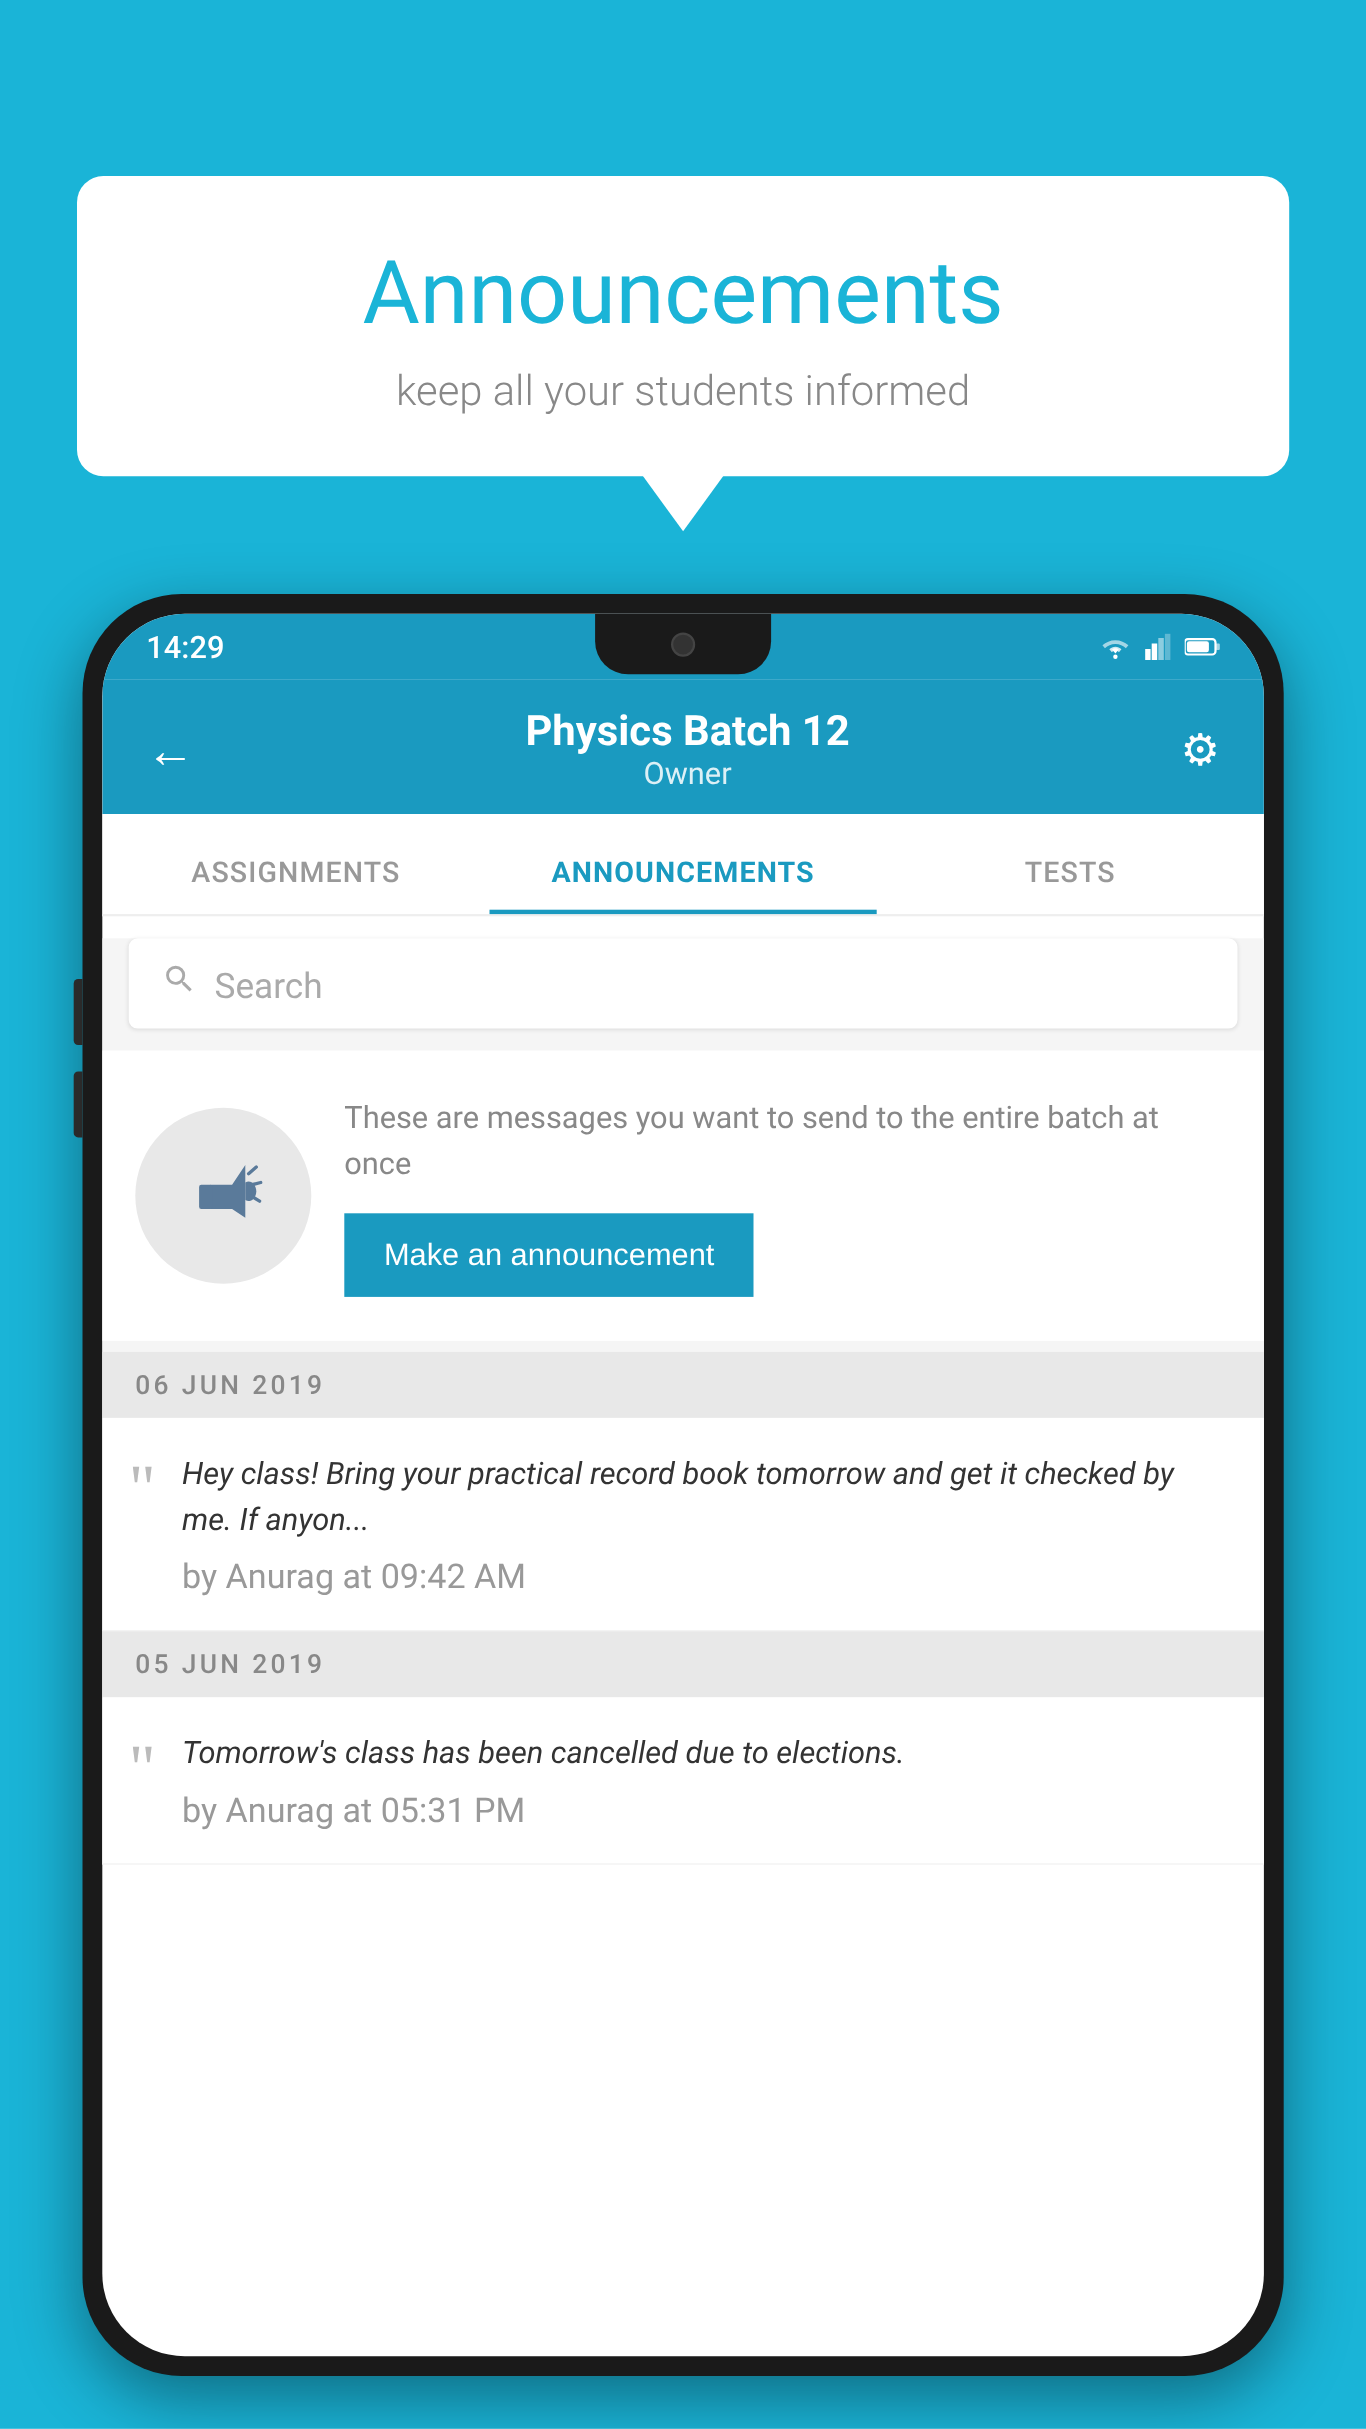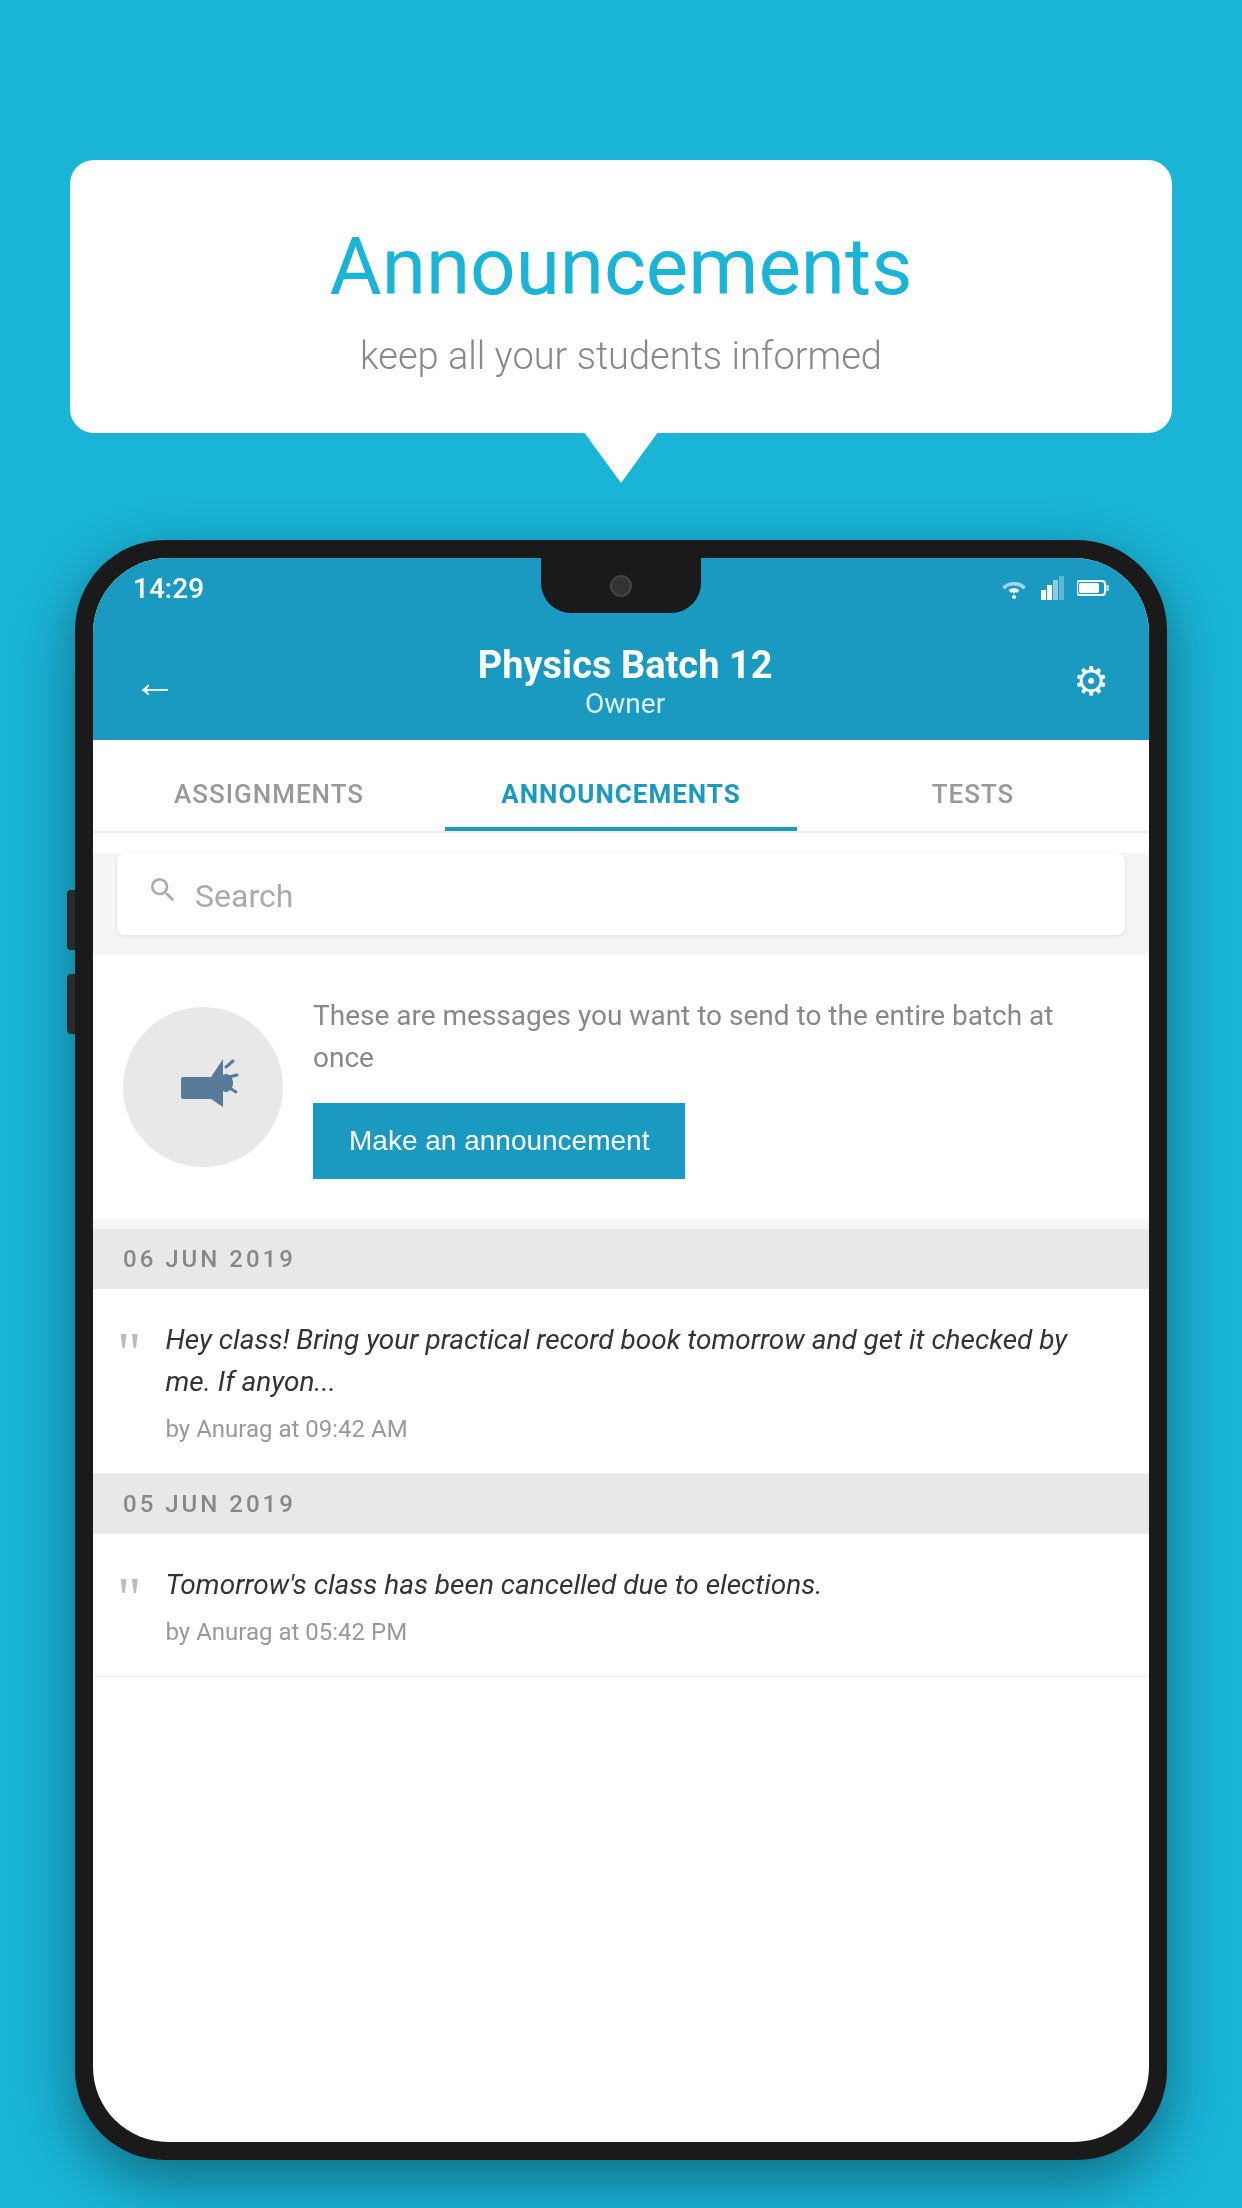--- a/index.html
+++ b/index.html
@@ -315,21 +315,21 @@
 
     .announcement-text {
       font-size: 28px;
       color: #333;
       font-style: italic;
       line-height: 1.5;
       margin-bottom: 12px;
     }
 
     .announcement-meta {
-      font-size: 24px;
+      font-size: 31px;
       color: #999;
     }
 
     .side-buttons {
       position: absolute;
       left: -8px;
       top: 350px;
       display: flex;
       flex-direction: column;
       gap: 24px;
@@ -451,20 +451,20 @@
             <div class="announcement-meta">by Anurag at 09:42 AM</div>
           </div>
         </div>
 
         <div class="date-divider">05  JUN  2019</div>
 
         <div class="announcement-item">
           <div class="quote-mark">"</div>
           <div class="announcement-content">
             <div class="announcement-text">Tomorrow's class has been cancelled due to elections.</div>
-            <div class="announcement-meta">by Anurag at 05:42 PM</div>
+            <div class="announcement-meta">by Anurag at 05:31 PM</div>
           </div>
         </div>
 
       </div>
     </div>
   </div>
 </div>
 
 </body></html>

